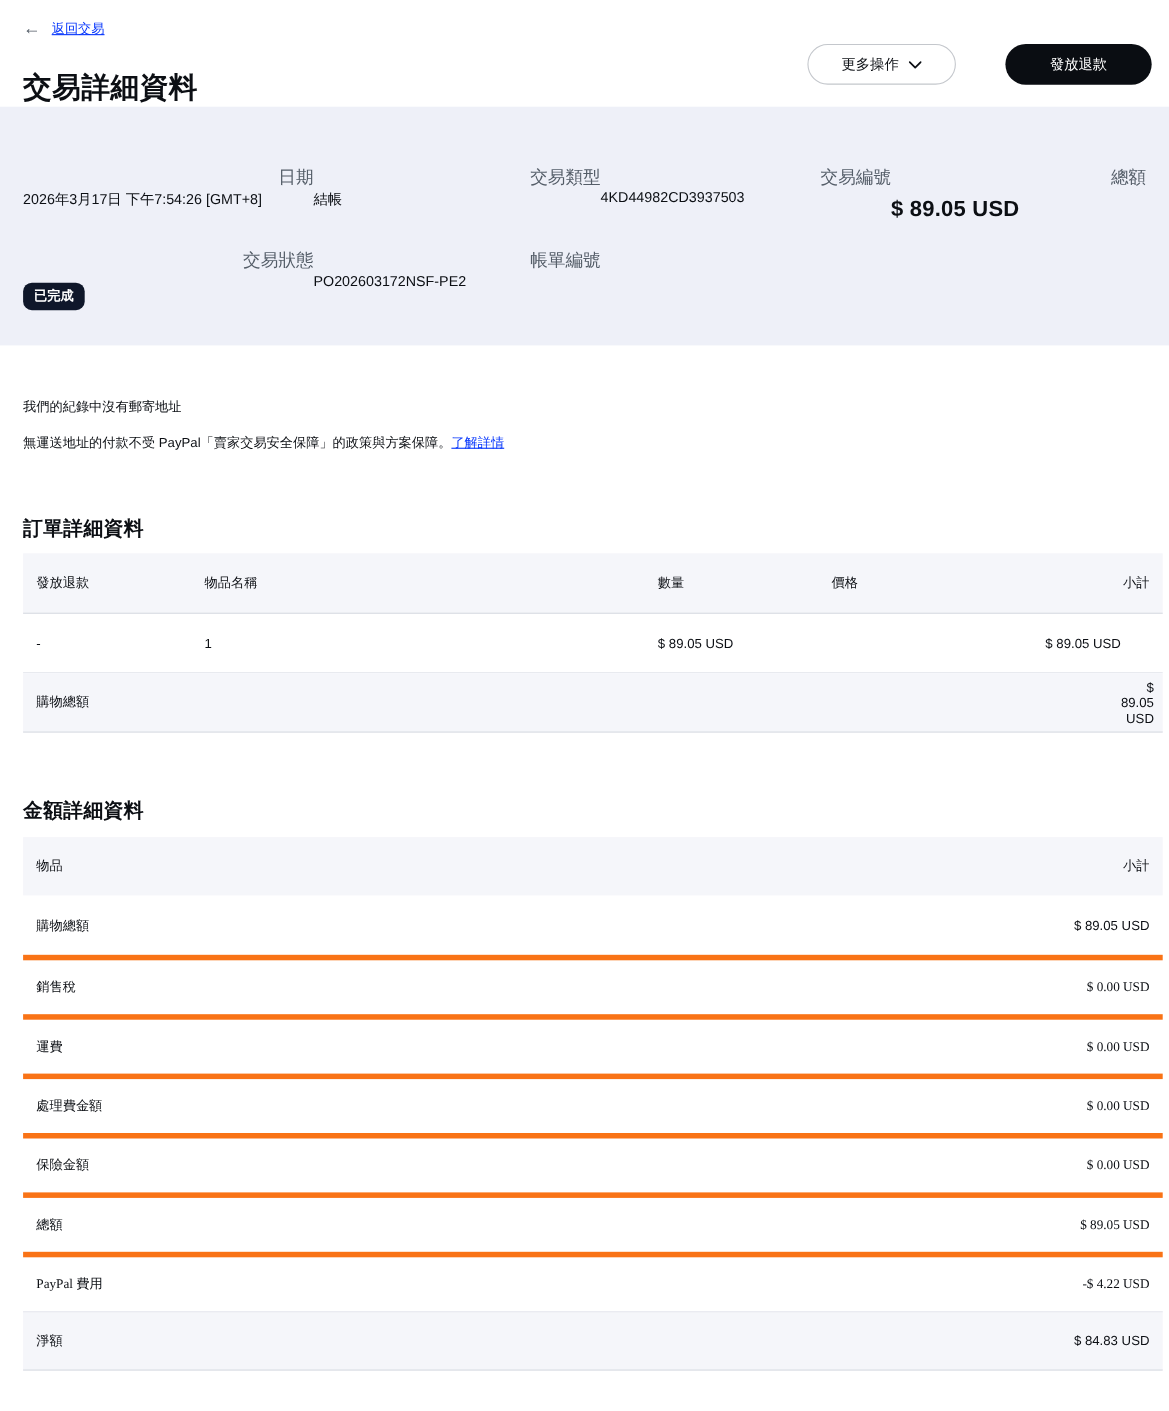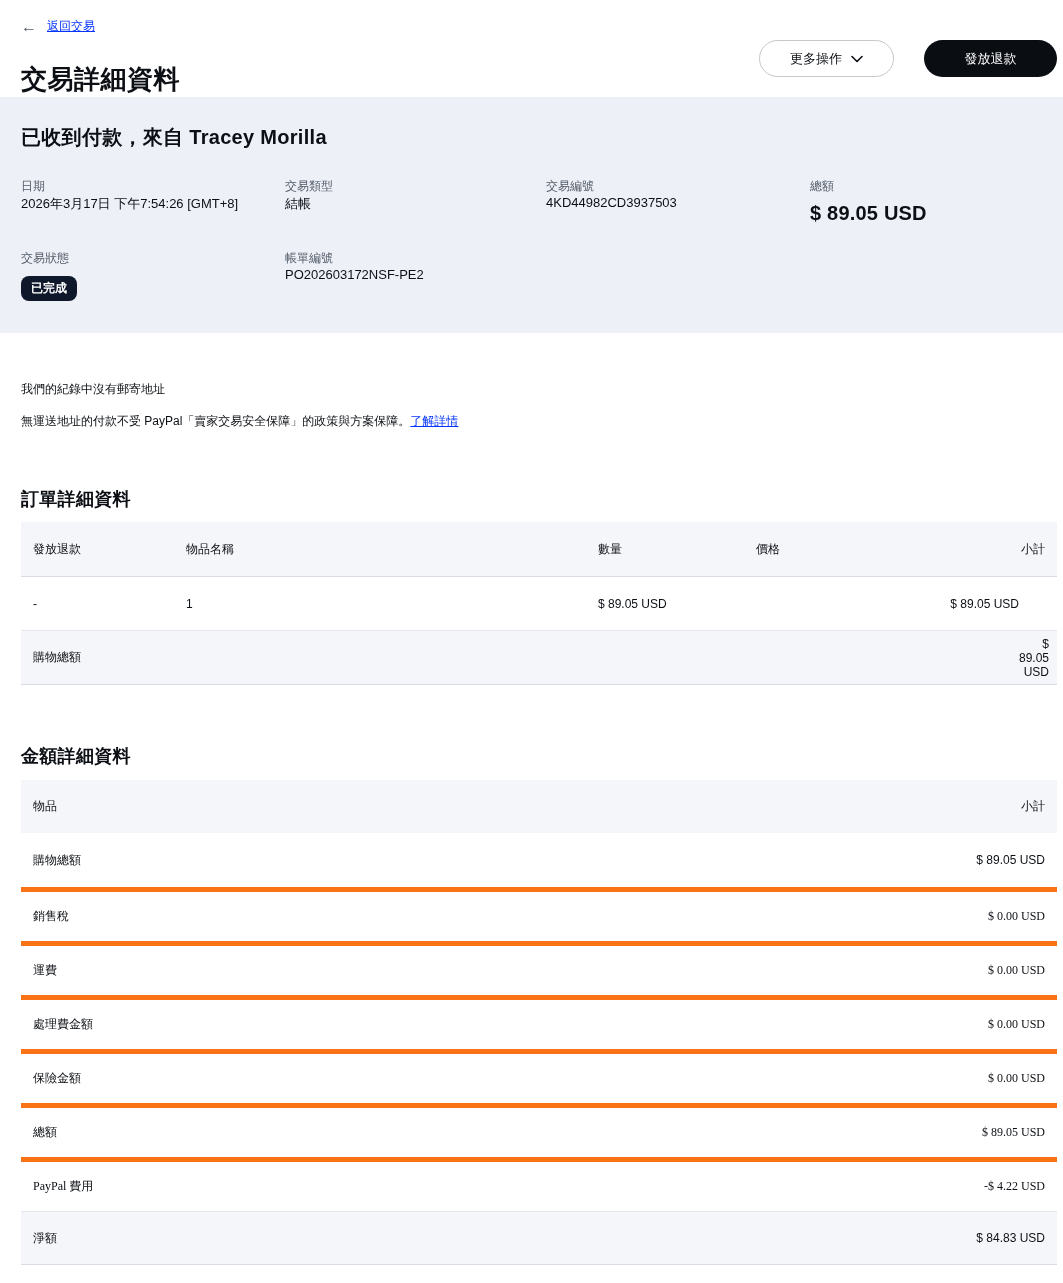--- a/index.html
+++ b/index.html
@@ -13,37 +13,37 @@
   .page { width: 1063px; min-height: 1283px; position: relative; }
 
   
   .header { position: relative; padding: 18px 22px 0 21px; height: 97px; }
   .back-row { display: flex; align-items: center; gap: 10px; }
   .back-arrow { color: #545d68; font-size: 16px; line-height: 1; cursor: pointer; }
   .back-link {
     font-size: 12px; color: #0535fc; text-decoration: underline; cursor: pointer;
   }
   .page-title { margin-top: 27px; font-size: 26px; font-weight: 700; letter-spacing: 0.5px; color: #0c0f14; }
-  .header-actions { position: absolute; top: 40px; right: 6px; display: flex; gap: 30px; }
+  .header-actions { position: absolute; top: 40px; right: 16px; display: flex; gap: 45px; }
   .btn { height: 37px; border-radius: 19px; font-size: 13px; font-family: inherit;
          display: inline-flex; align-items: center; justify-content: center; cursor: pointer; }
   .btn-secondary { background: #ffffff; border: 1px solid #c4c7cc; color: #0c0f14; padding: 0 24px; gap: 9px; width: 135px; }
   .btn-primary { background: #0a0d12; border: none; color: #ffffff; width: 133px; font-weight: 400; }
   .chevron-svg { display: inline-block; }
 
   
   .hero { background: #eef0f8; padding: 27px 21px 32px 21px; }
   .hero-heading { font-size: 20px; font-weight: 700; color: #0c0f14; letter-spacing: 0.3px; }
   .hero-grid {
     margin-top: 27px;
     display: grid;
     grid-template-columns: 264px 261px 264px 1fr;
     row-gap: 25px;
   }
-  .field-label { font-size: 12px; color: #545d68; }
+  .field-label { font-size: 16px; color: #545d68; text-align: right; }
   .field-value { font-size: 13px; color: #0c0f14; }
   .field-value.big { font-size: 20px; font-weight: 700; margin-top: 7px; letter-spacing: 0.2px; }
   .status-badge {
     display: inline-block; margin-top: 9px; background: #0f172a; color: #ffffff;
     font-size: 12px; font-weight: 700; padding: 6px 10px; border-radius: 8px; line-height: 1.1;
   }
 
   
   .shipping { padding: 27px 21px 0 21px; }
   .section-heading { font-size: 18px; font-weight: 700; color: #0c0f14; letter-spacing: 0.3px; }
@@ -95,21 +95,20 @@
         <span>更多操作</span>
         <svg class="chevron-svg" width="12" height="8" viewBox="0 0 12 8">
             <polyline points="1,1.5 6,6.5 11,1.5" fill="none" stroke="#0c0f14" stroke-width="1.6" stroke-linecap="round" stroke-linejoin="round"></polyline>
           </svg>
       </button>
       <button class="btn btn-primary">發放退款</button>
     </div>
   </div>
 
   <div class="hero">
-    <div class="hero-heading">已收到付款，來自 Tracey Morilla</div>
     <div class="hero-grid">
       <div>
         <div class="field-label">日期</div>
         <div class="field-value">2026年3月17日 下午7:54:26 [GMT+8]</div>
       </div>
       <div>
         <div class="field-label">交易類型</div>
         <div class="field-value">結帳</div>
       </div>
       <div>

